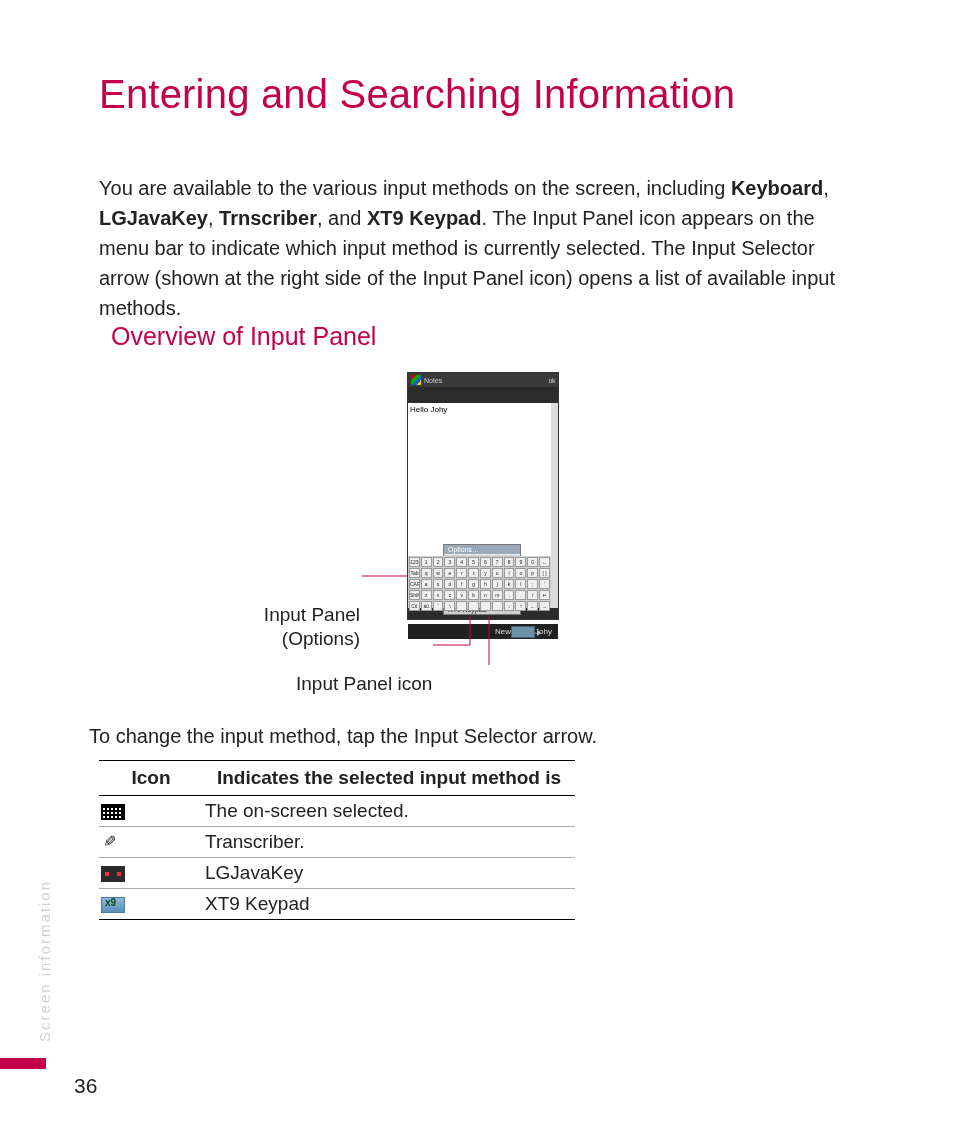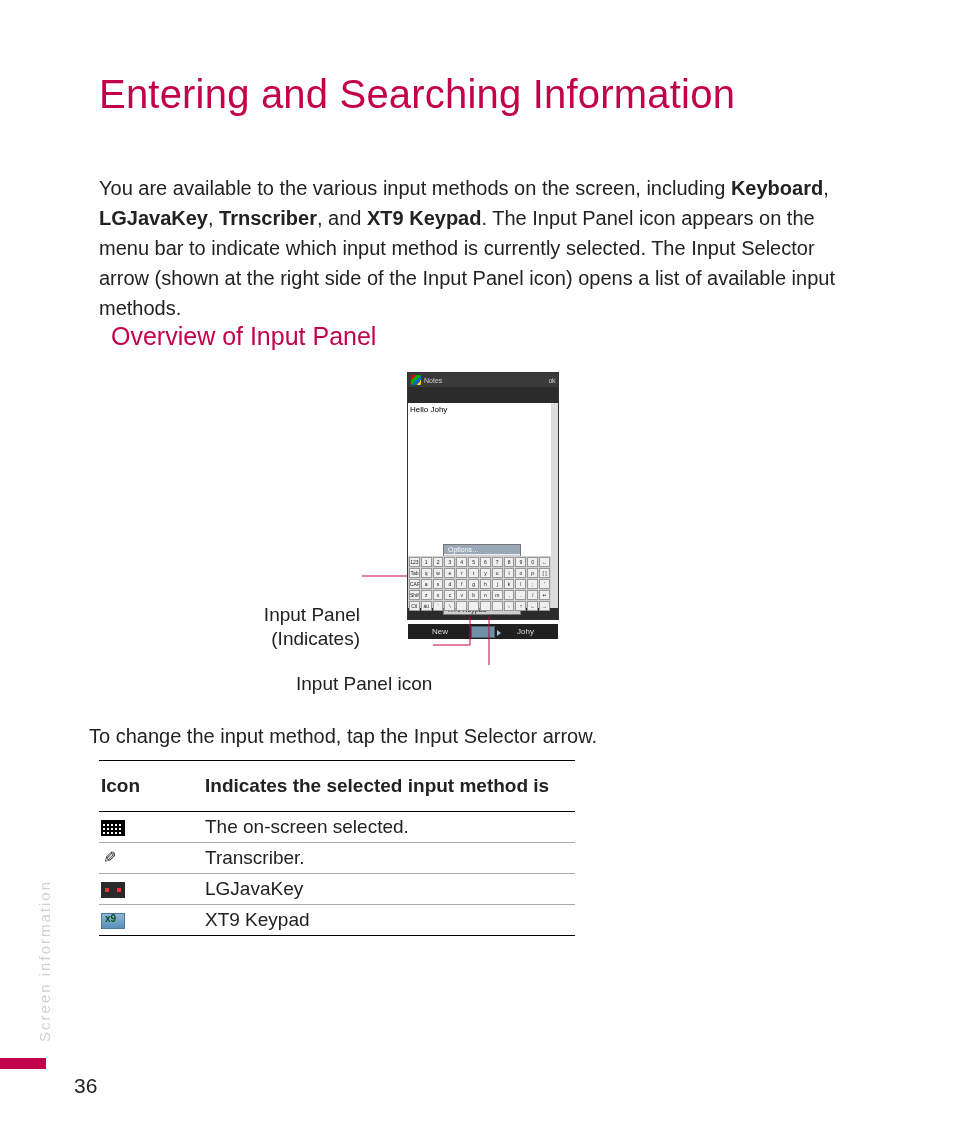--- a/index.html
+++ b/index.html
@@ -134,24 +134,24 @@
     font-size: 5px;
     line-height: 8px;
     text-align: center;
     overflow: hidden;
   }
   .d-bottom {
     height: 15px;
     background: #202020;
     display: flex;
     align-items: center;
-    justify-content: space-between;
+    justify-content: flex-end;
     color: #ddd;
     font-size: 8px;
-    padding: 0 24px;
+    padding: 0 6px;
   }
   .d-bottom .ip {
     width: 22px; height: 10px;
     background: #6e91a7;
     border: 1px solid #476172;
     position: relative;
   }
   .d-bottom .ip::after {
     content: "";
     position: absolute;
@@ -191,23 +191,23 @@
   table.icons {
     position: absolute;
     left: 99px;
     top: 760px;
     width: 476px;
     border-collapse: collapse;
     font-size: 19px;
     font-stretch: condensed;
   }
   table.icons th {
-    text-align: left;
+    text-align: center;
     font-weight: 700;
-    padding: 14px 2px;
+    padding: 6px 2px;
     border-top: 1.5px solid #000;
     border-bottom: 1px solid #000;
   }
   table.icons td {
     padding: 4px 2px;
     border-bottom: 1px solid #aaa;
     vertical-align: middle;
   }
   table.icons tr:last-child td { border-bottom: 1px solid #000; }
   .ico {
@@ -392,21 +392,21 @@
     </div>
     <div class="d-bottom">
       <span>New</span>
       <span class="ip"></span>
       <span>Johy</span>
     </div>
   </div>
 
   <div class="callout inputpanel">
     <span>Input Panel</span><br>
-    <span>(Indicates)</span>
+    <span>(Options)</span>
   </div>
   <div class="callout ipicon">Input Panel icon</div>
 
   <svg class="leader" style="left:0;top:0;width:954px;height:700px">
     <line x1="362" y1="576" x2="407" y2="576" stroke="#c3004a" stroke-width="1"></line>
     <polyline points="433,645 470,645 470,617" fill="none" stroke="#c3004a" stroke-width="1"></polyline>
     <polyline points="489,665 489,617" fill="none" stroke="#c3004a" stroke-width="1"></polyline>
   </svg>
 
   <div class="changeline">To change the input method, tap the Input Selector arrow.</div>

